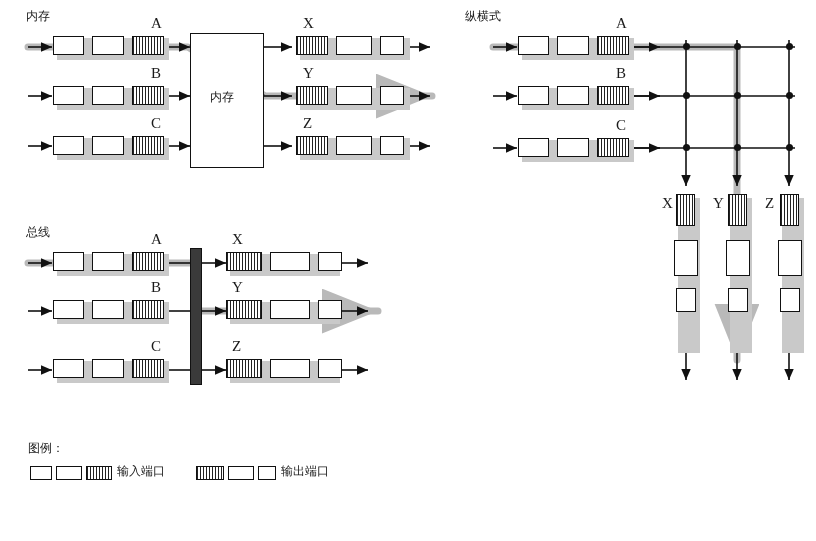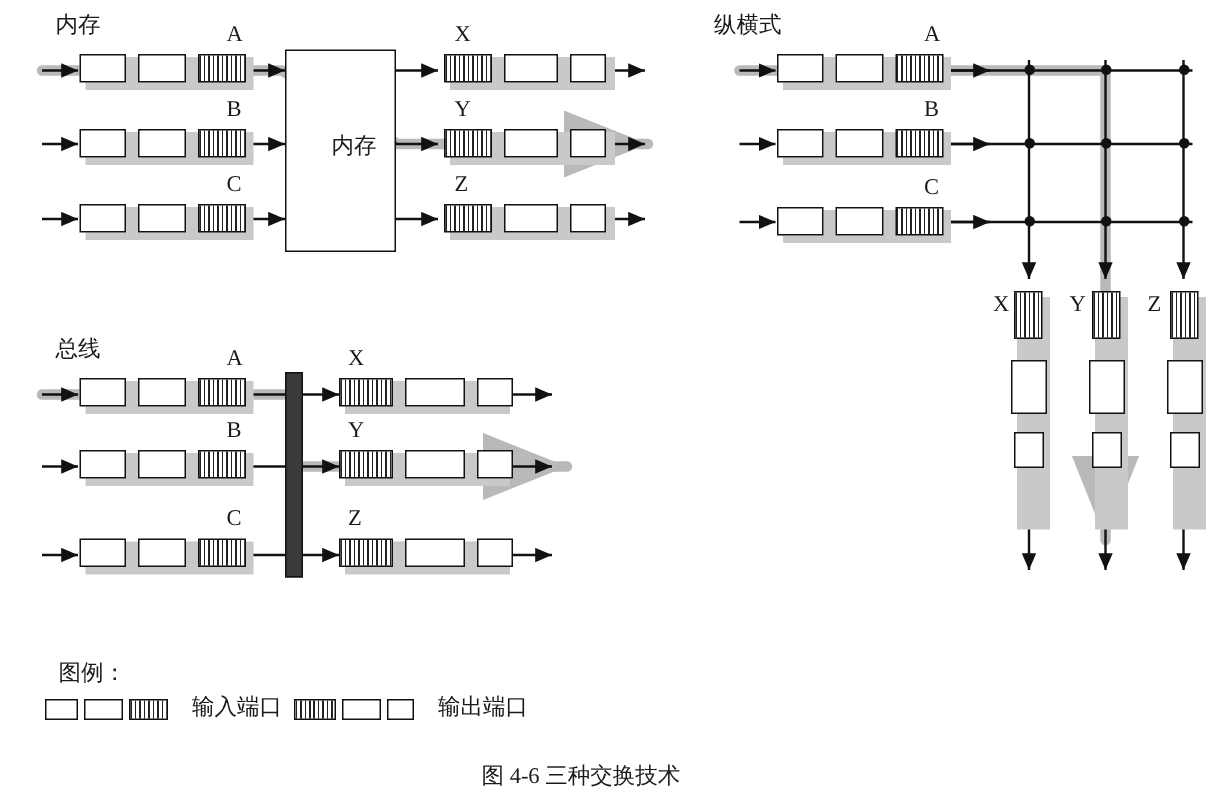--- a/index.html
+++ b/index.html
@@ -19,21 +19,21 @@
     position: absolute;
     left: 0; top: 0;
     width: 816px; height: 541px;
   }
   .lbl {
     position: absolute;
     font-family: "Liberation Serif", serif;
     white-space: nowrap;
     line-height: 1;
   }
-  .lbl-cn { font-size: 15px; margin-left: 11px; }
+  .lbl-cn { font-size: 12px; }
   .lbl-letter { font-size: 15px; font-style: normal; }
   .caption {
     position: absolute;
     font-size: 15px;
     white-space: nowrap;
   }
   
   .bx {
     position: absolute;
     box-sizing: border-box;
@@ -331,15 +331,14 @@
     <div class="lbl lbl-cn" style="left:117px; top:465px;">输入端口</div>
   </div>
 
   <div class="legend-row" style="left:0; top:0;">
     <div class="hatch" style="left:196px; top:466px; width:28px; height:14px;"></div>
     <div class="bx" style="left:228px; top:466px; width:26px; height:14px;"></div>
     <div class="bx" style="left:258px; top:466px; width:18px; height:14px;"></div>
     <div class="lbl lbl-cn" style="left:281px; top:465px;text-align:right;">输出端口</div>
   </div>
 
-  <div class="caption" style="left:321px; top:508px;">图 4-6   三种交换技术</div>
 
 </div>
 
 </body></html>

